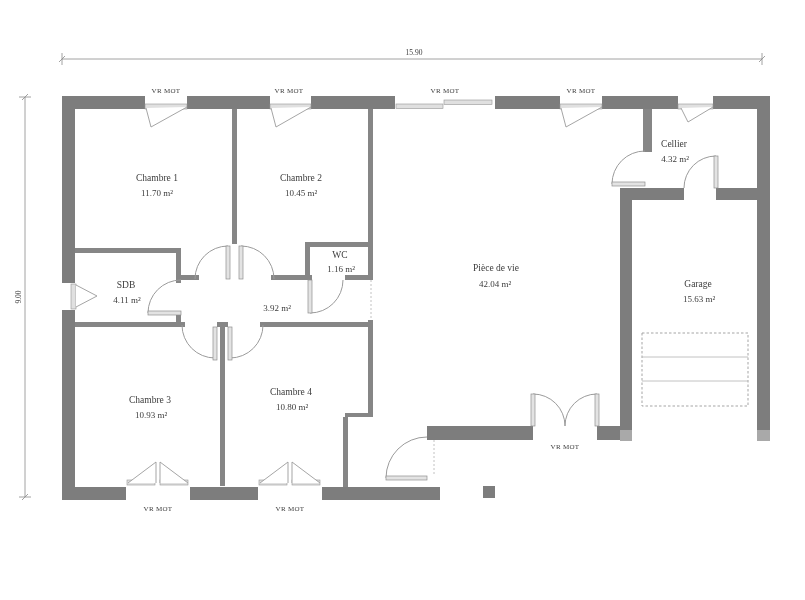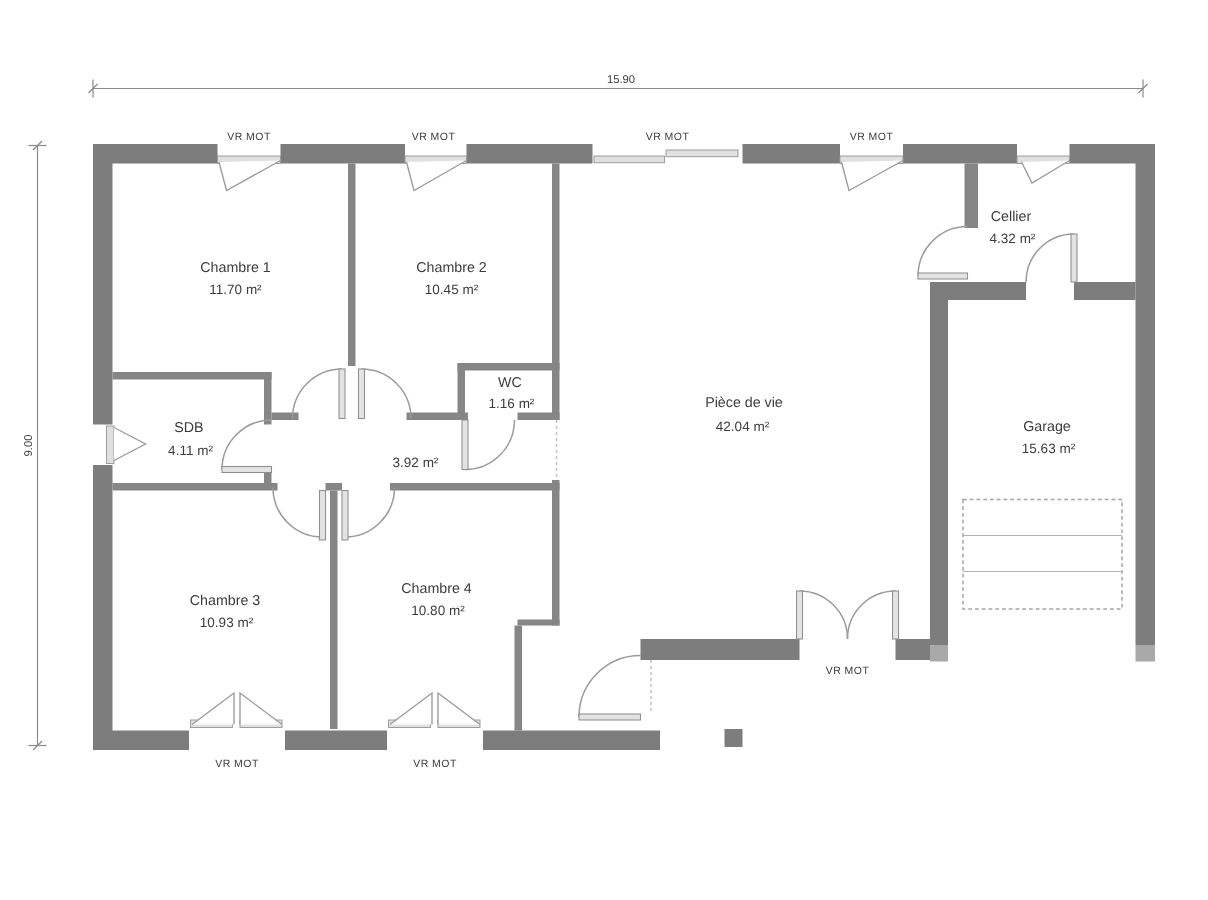--- a/index.html
+++ b/index.html
@@ -1,17 +1,17 @@
 <!DOCTYPE html>
 <html><head>
 <meta charset="utf-8">
 <style>
   html,body{margin:0;padding:0;background:#ffffff;}
   .stage{position:relative;width:803px;height:600px;background:#ffffff;overflow:hidden;
-         font-family:Liberation Sans, sans-serif;}
+         font-family:Liberation Serif, serif;}
   svg{position:absolute;left:0;top:0;}
   .ext{fill:#7d7d7d;}
   .int{fill:#868686;}
   .cap{fill:#a9a9a9;}
   .arc{fill:none;stroke:#9b9b9b;stroke-width:1;}
   .leaf{fill:#e3e3e3;stroke:#8f8f8f;stroke-width:0.7;}
   .sill{fill:#e0e0e0;stroke:#949494;stroke-width:0.6;}
   .wglyph{fill:#ffffff;stroke:#9b9b9b;stroke-width:0.9;}
   .dim{stroke:#8a8a8a;stroke-width:0.8;}
   .dash{stroke:#c2c2c2;stroke-width:1;stroke-dasharray:2 2;fill:none;}

